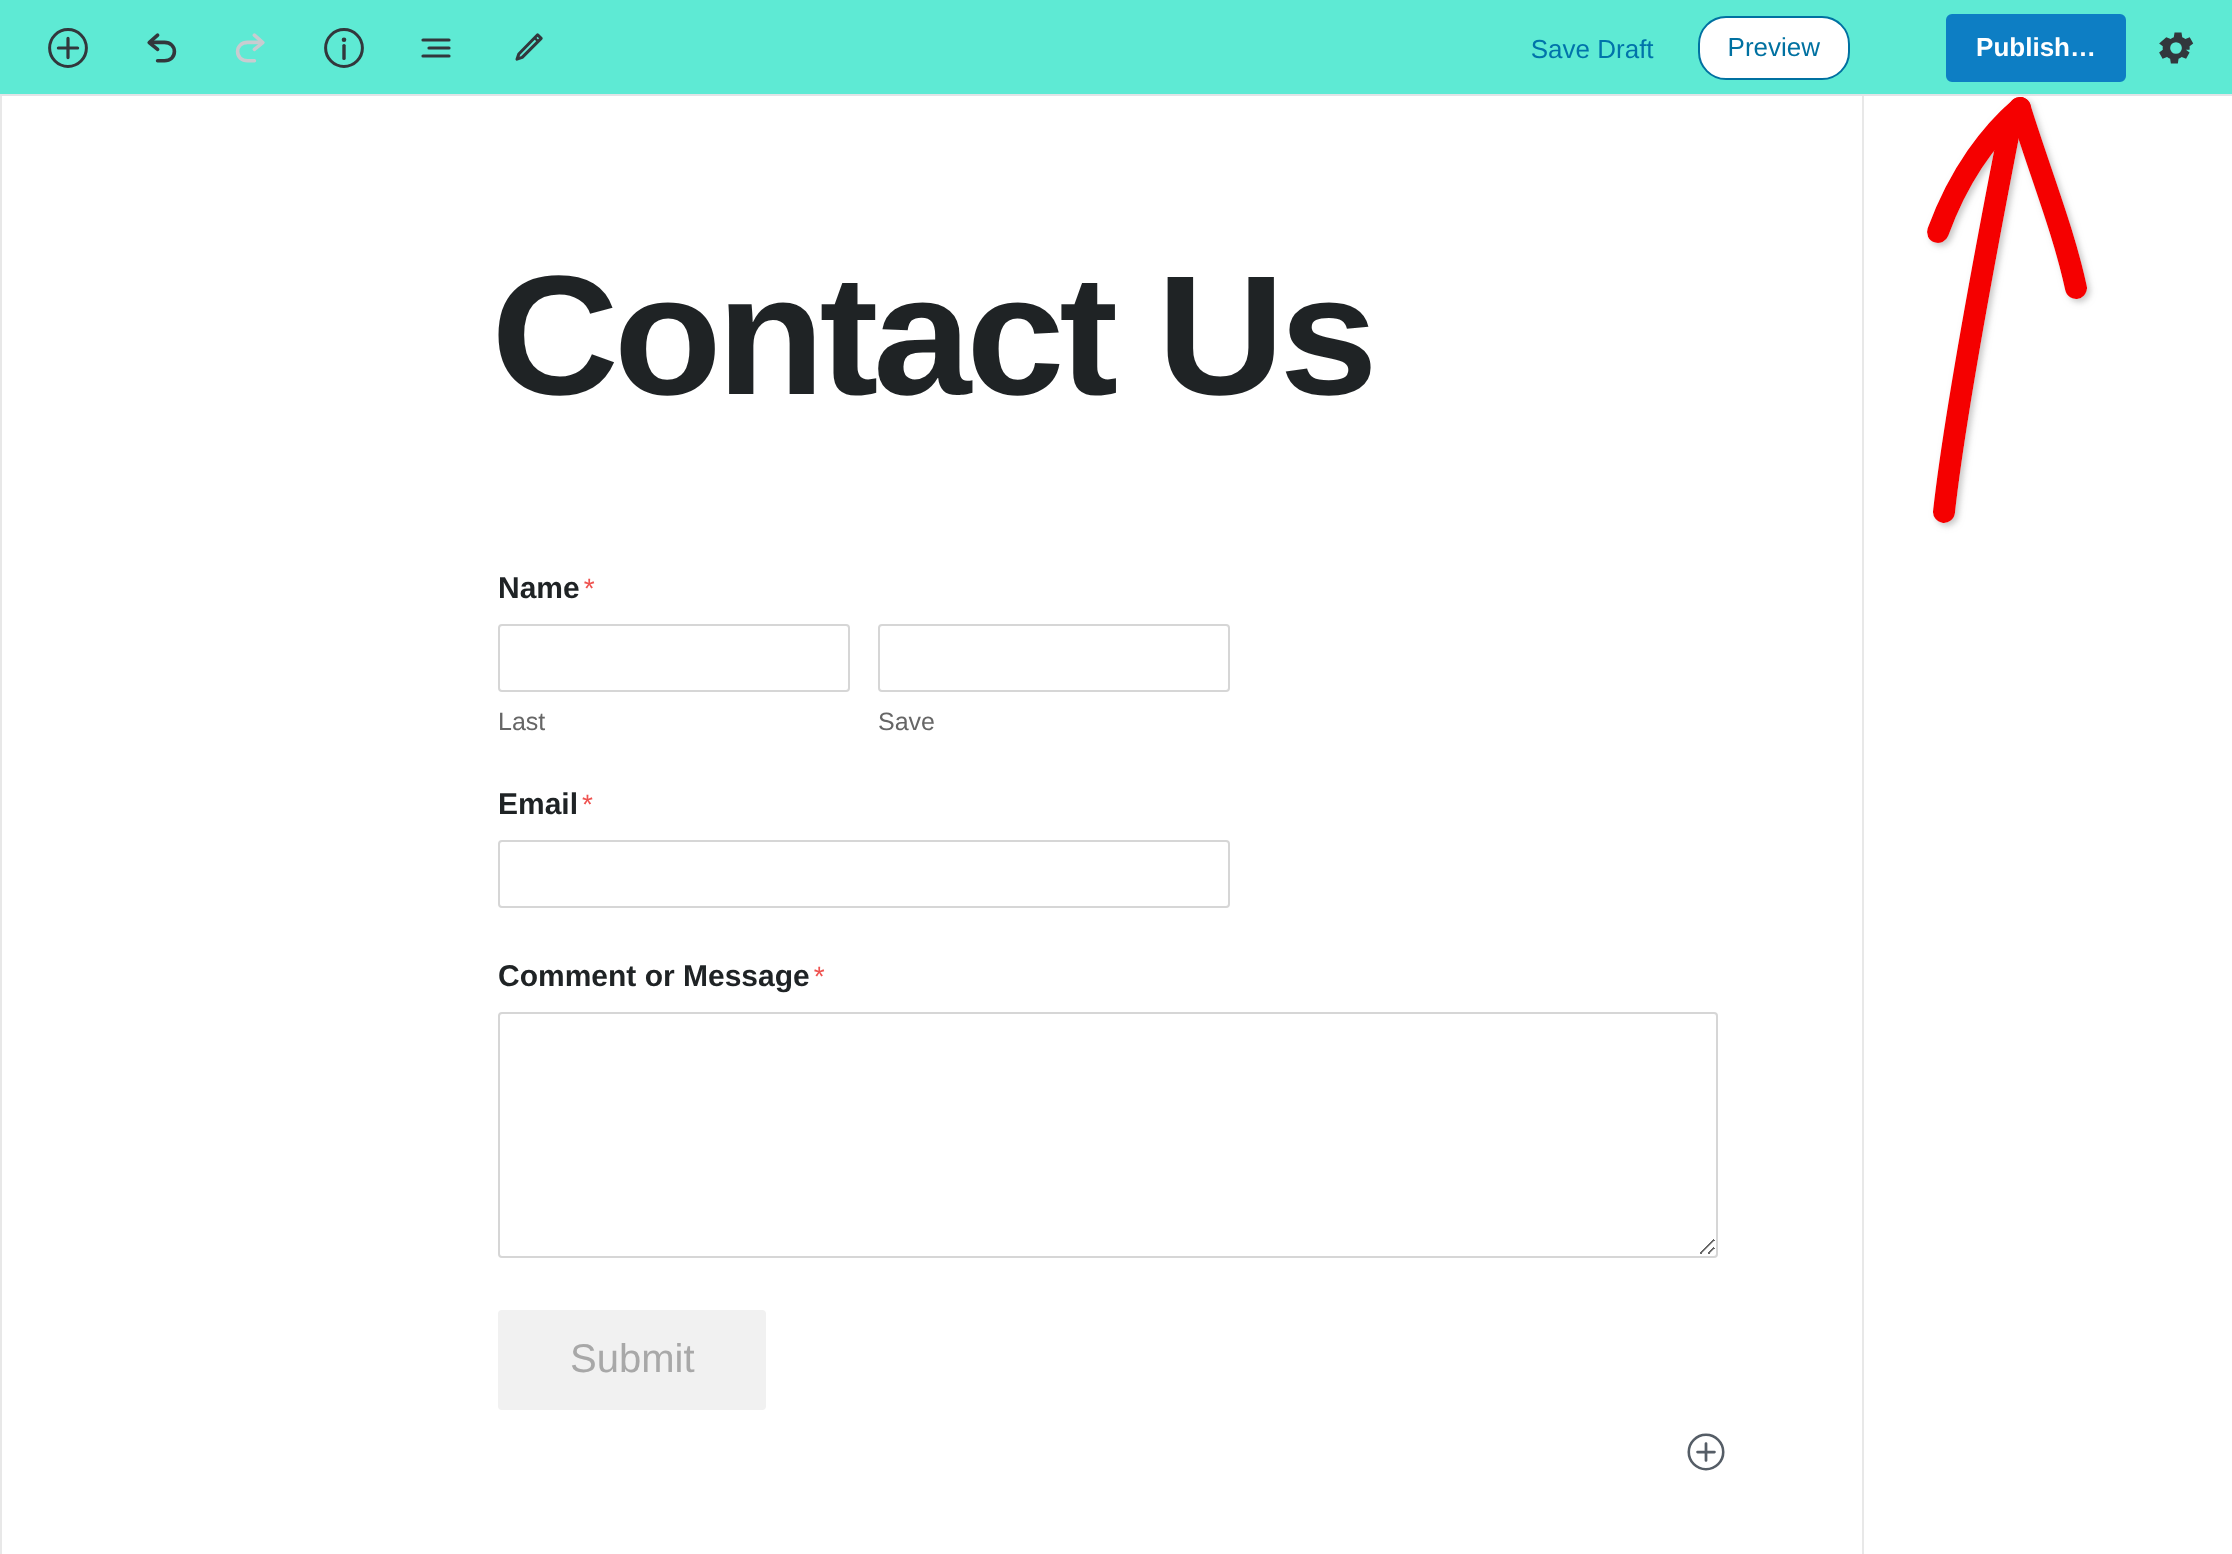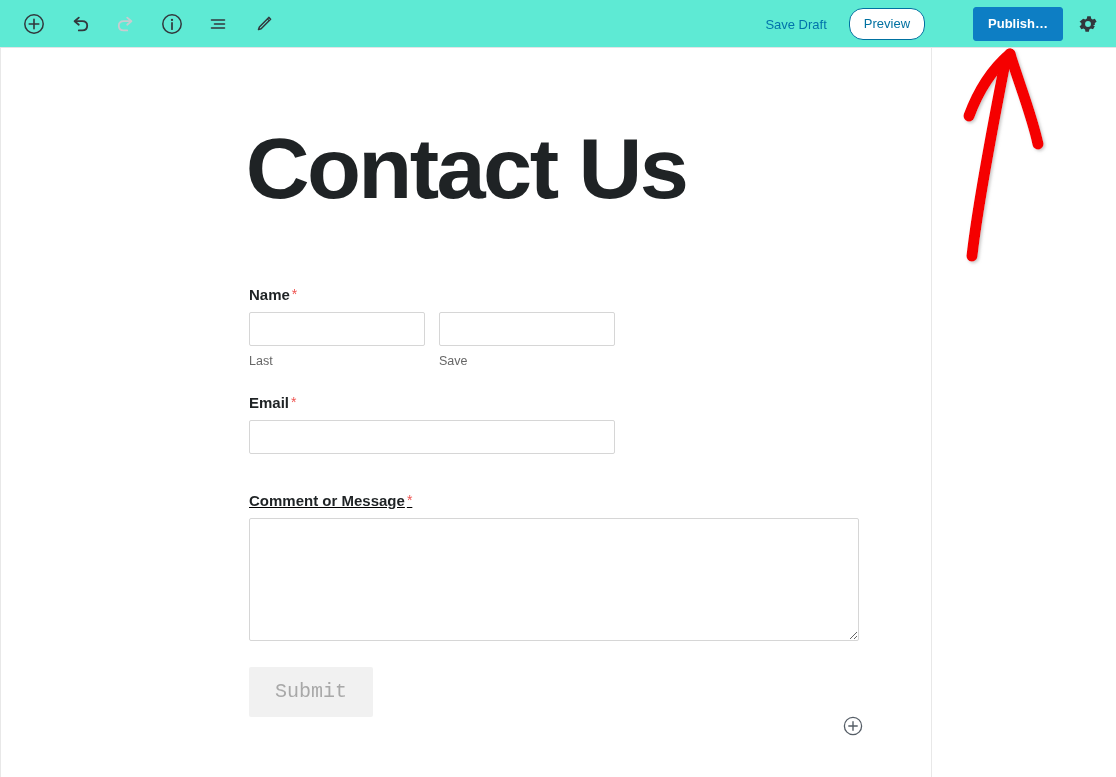--- a/index.html
+++ b/index.html
@@ -173,21 +173,21 @@
     outline: none;
   }
   .sub-label {
     font-size: 12.5px;
     color: #666;
     margin-top: 8px;
     font-family: "Liberation Sans", sans-serif;
   }
   .email-wrap { margin-top: 26px; }
   .email-input { width: 366px; }
-  .message-wrap { margin-top: 38px; text-decoration: underline; }
+  .message-wrap { margin-top: 26px; }
   .message-area {
     width: 610px;
     height: 123px;
     box-sizing: border-box;
     border: 1px solid #d6d6d6;
     background: #fff;
     border-radius: 2px;
     font-size: 14px;
     font-family: "Liberation Sans", sans-serif;
     padding: 8px;
@@ -195,22 +195,22 @@
     outline: none;
     resize: vertical;
     display: block;
   }
   .submit-wrap { margin-top: 26px; }
   .submit-btn {
     background: #f1f1f1;
     border: none;
     color: #a8a8a8;
     font-size: 20px;
-    font-family: Liberation Mono, monospace;
-    padding: 13px 26px;
+    font-family: Liberation Sans, sans-serif;
+    padding: 13px 36px;
     border-radius: 2px;
     cursor: pointer;
     line-height: 1.2;
   }
 
   
   .block-appender {
     position: absolute;
     left: 841px;
     top: 667px;

